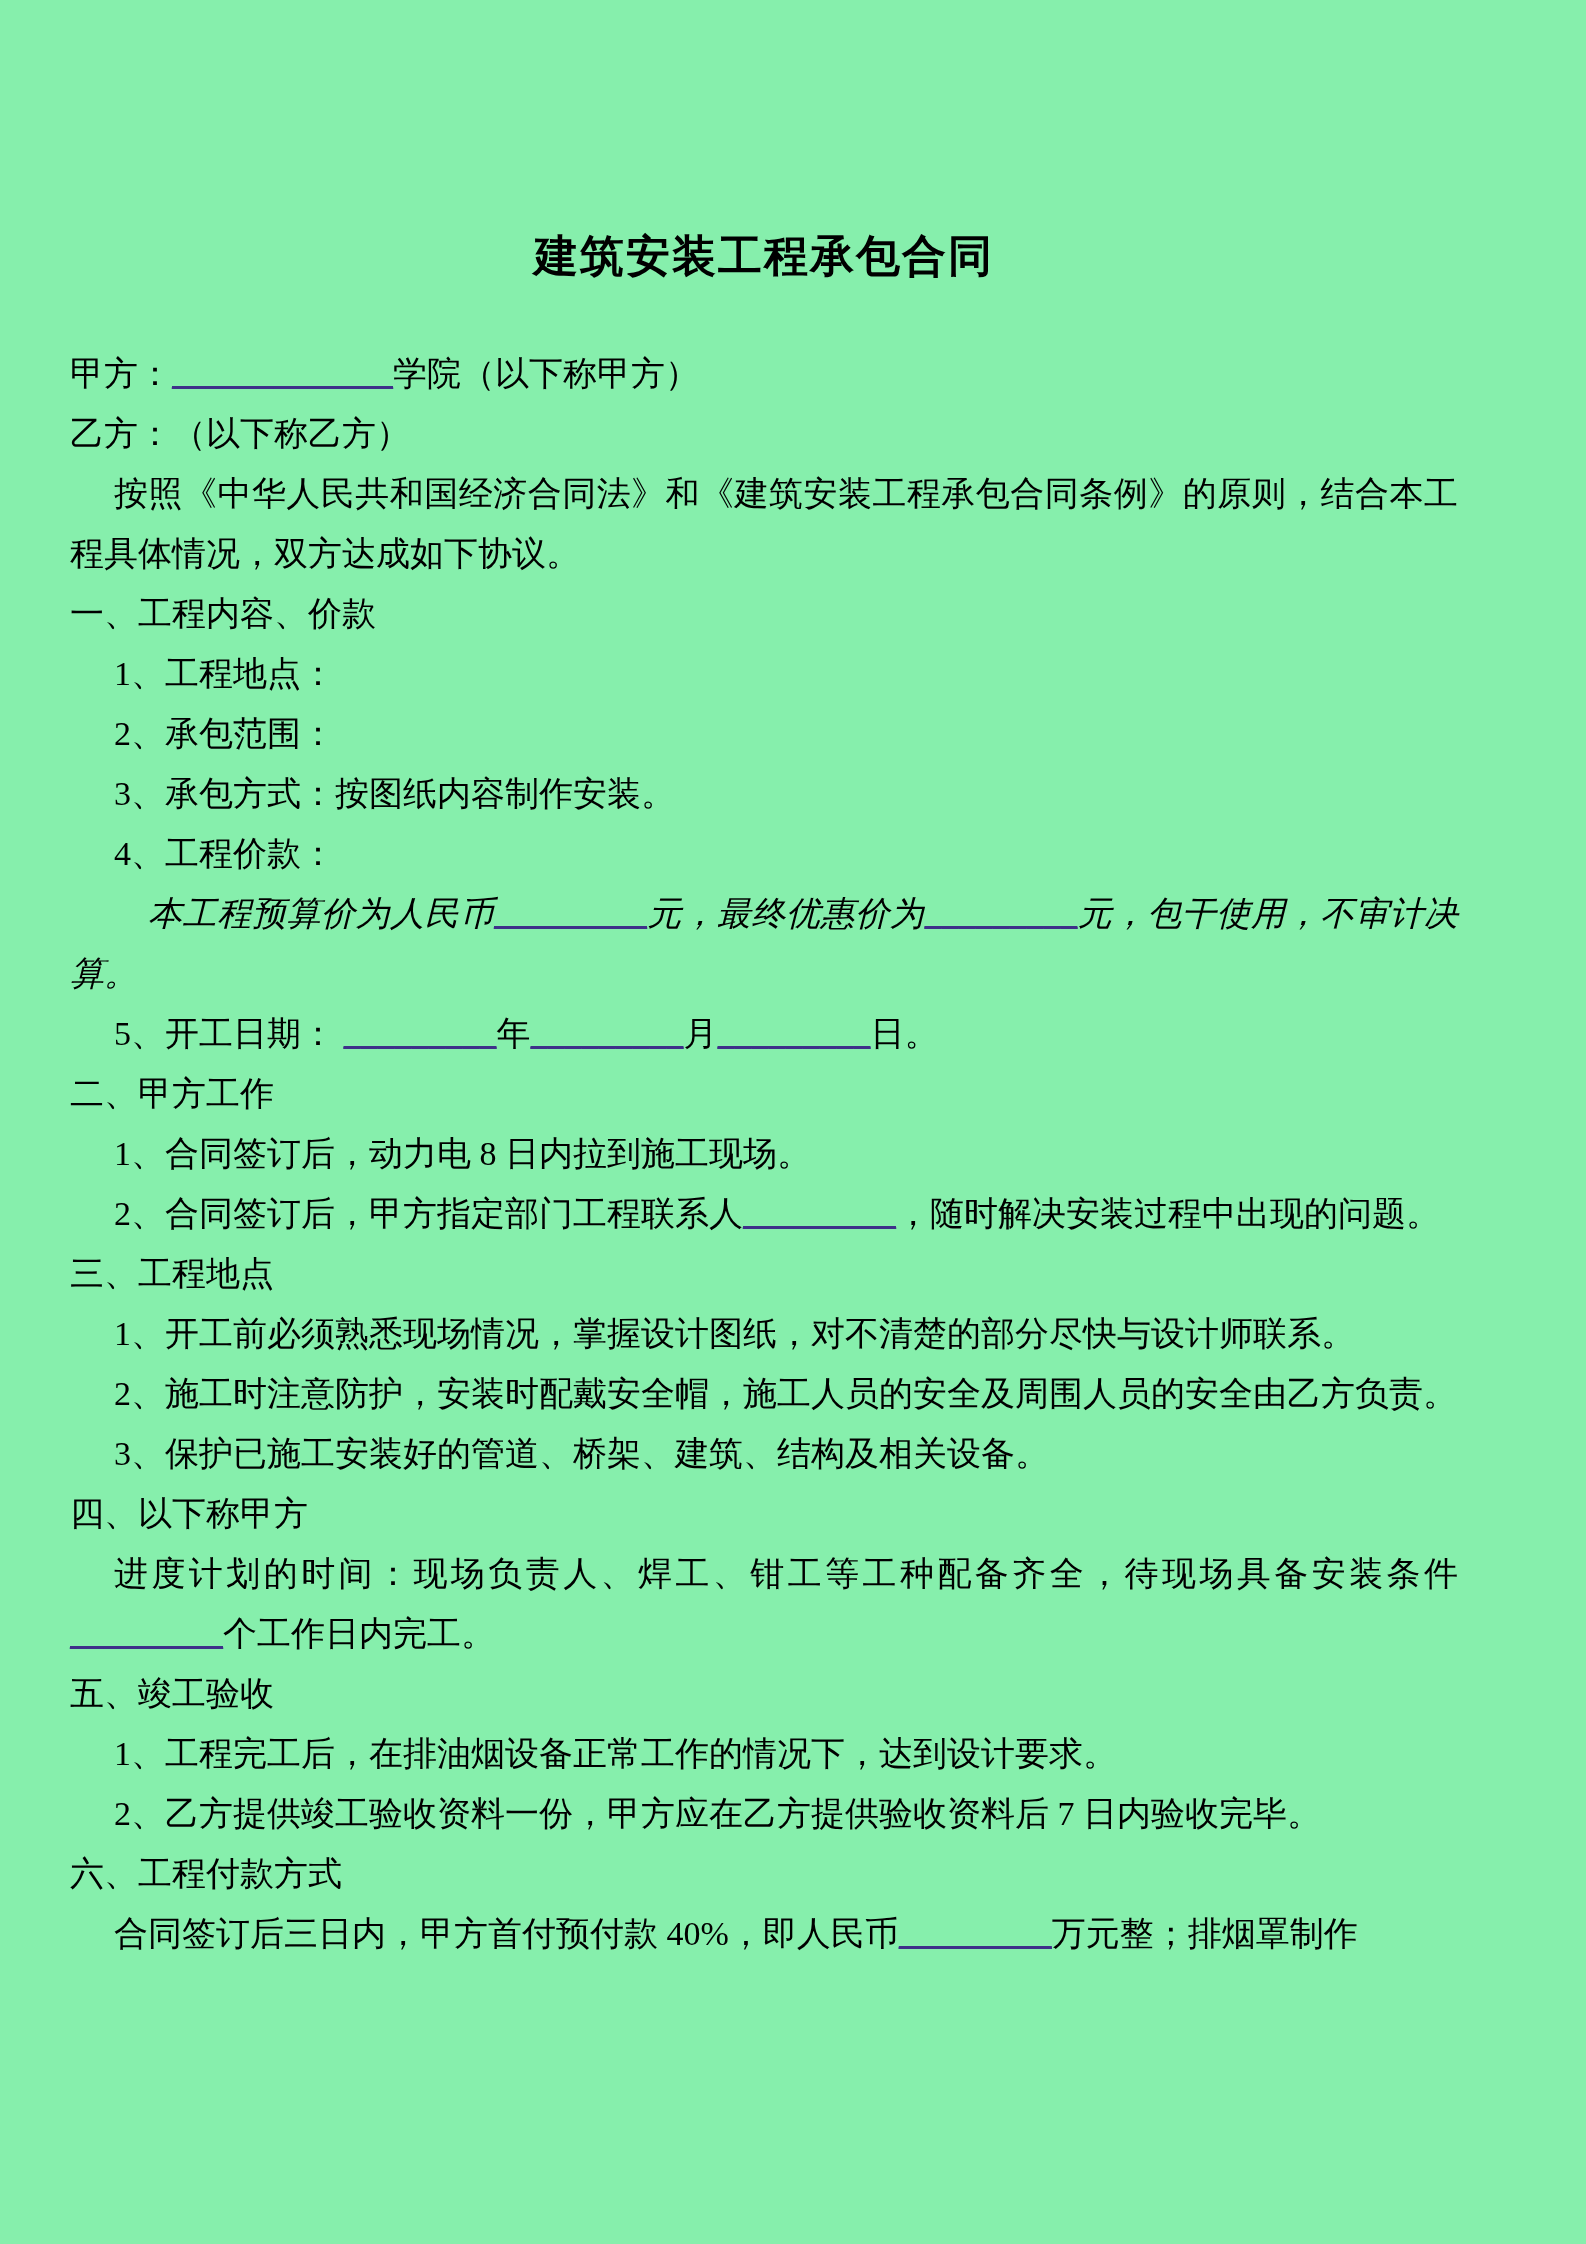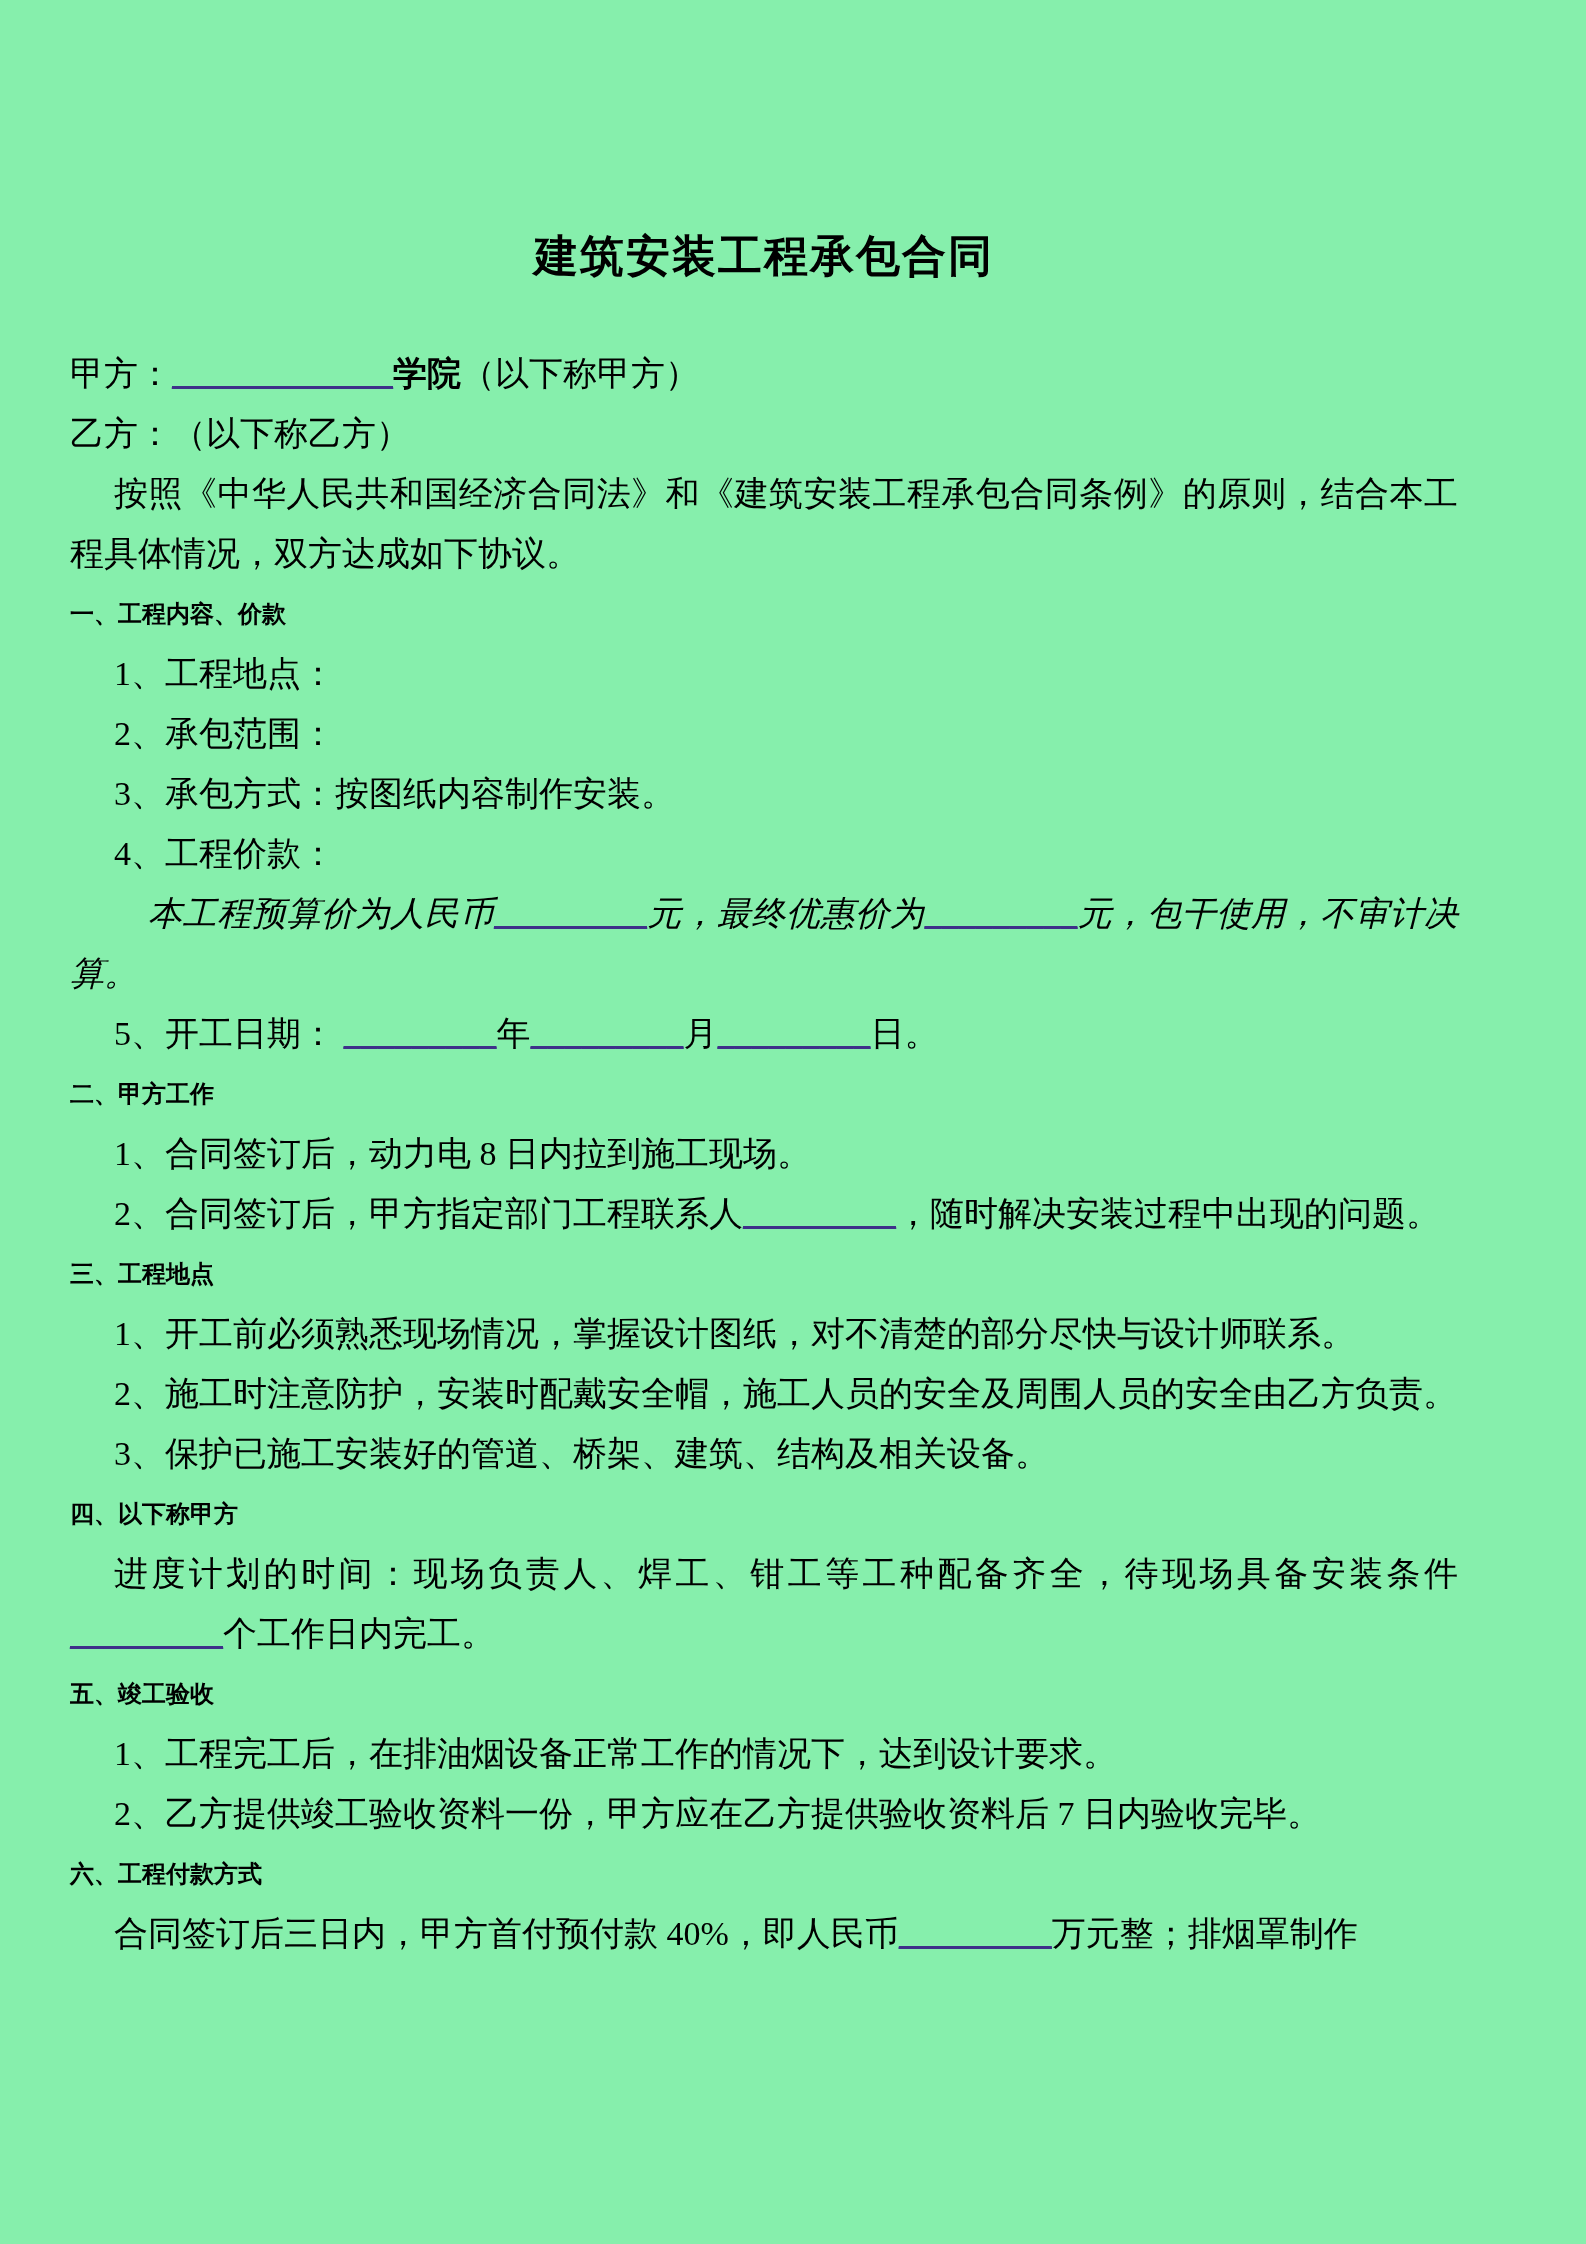--- a/index.html
+++ b/index.html
@@ -25,24 +25,24 @@
     letter-spacing: 2px;
   }
   p, h2 { margin: 0; }
   .line, .para, .heading {
     line-height: 60px;
   }
   .para { text-align: justify; }
   .indent { text-indent: 44px; }
   .indent-lg { text-indent: 78px; font-style: italic; }
   h2.heading {
-    font-size: 24px;
-    font-weight: bold;
+    font-size: 34px;
+    font-weight: normal;
   }
-  .bold { font-weight: bold; }
+  .bold { font-weight: normal; }
   .blank {
     color: var(--blank-color, #3e3189);
     text-decoration: underline;
     text-decoration-thickness: 2px;
     letter-spacing: 0;
   }
 </style>
 </head>
 <body>
 

